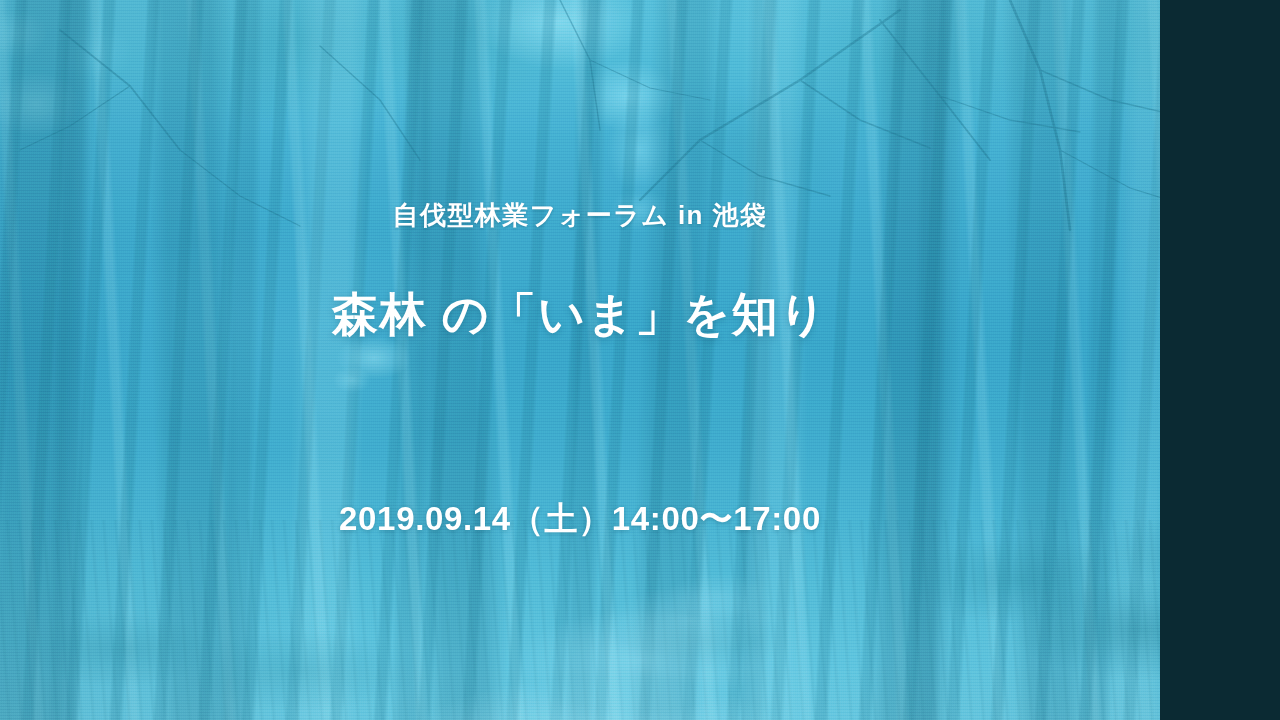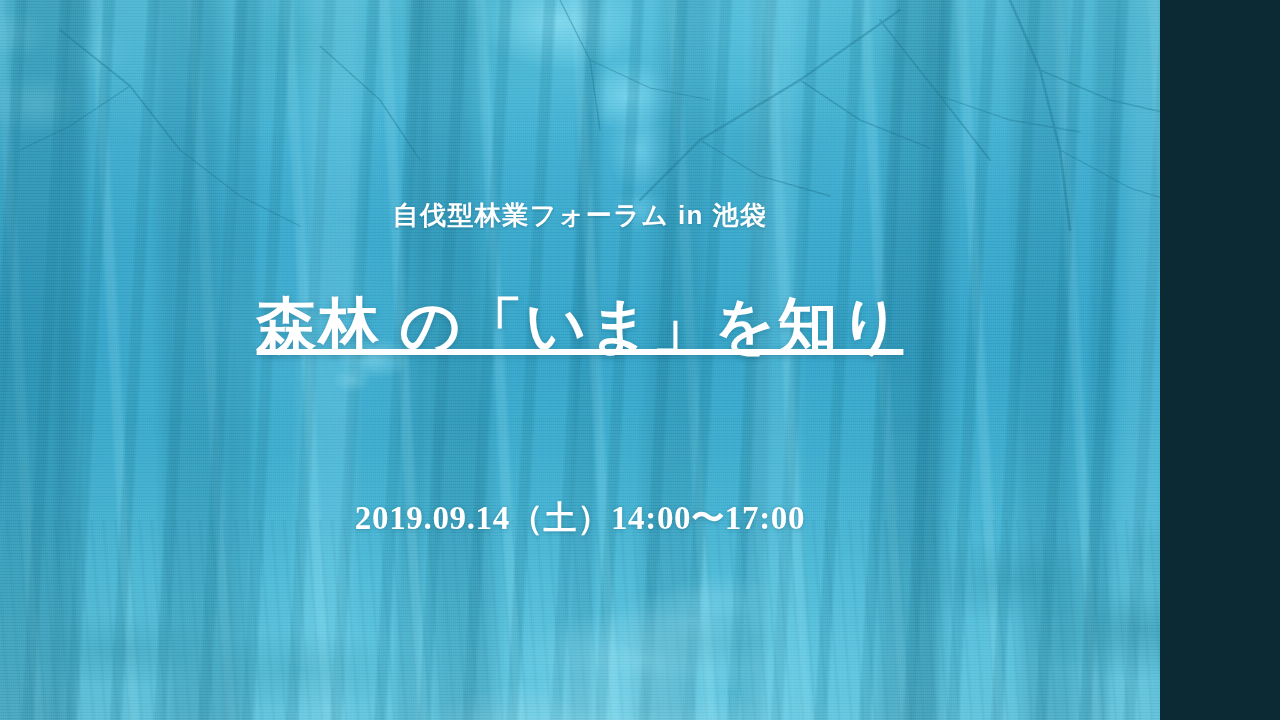--- a/index.html
+++ b/index.html
@@ -188,39 +188,37 @@
     line-height: 1.2;
     text-shadow: 0 1px 3px rgba(12,74,96,.30);
   }
   .headline {
     position: absolute;
     top: 276px;
     left: 0;
     right: 0;
   }
   .headline-line {
-    font-size: 60px;
+    font-size: 46px;
     font-weight: bold;
     line-height: 1.68;
     letter-spacing: .035em;
     white-space: nowrap;
     text-shadow: 0 2px 6px rgba(12,74,96,.26);
-    text-decoration: underline;
   }
   .datetime {
     position: absolute;
     top: 498px;
     left: 0;
     right: 0;
     font-size: 33px;
     font-weight: bold;
     letter-spacing: .02em;
     line-height: 1.25;
     text-shadow: 0 1px 4px rgba(12,74,96,.30);
-    font-family: Liberation Serif, serif;
   }
 </style>
 </head>
 <body>
 
 <div id="poster">
 
   <div class="bg-layer bg-base"></div>
   <div class="bg-layer bg-canopy"></div>
   <div class="bg-layer bg-trunks"></div>

